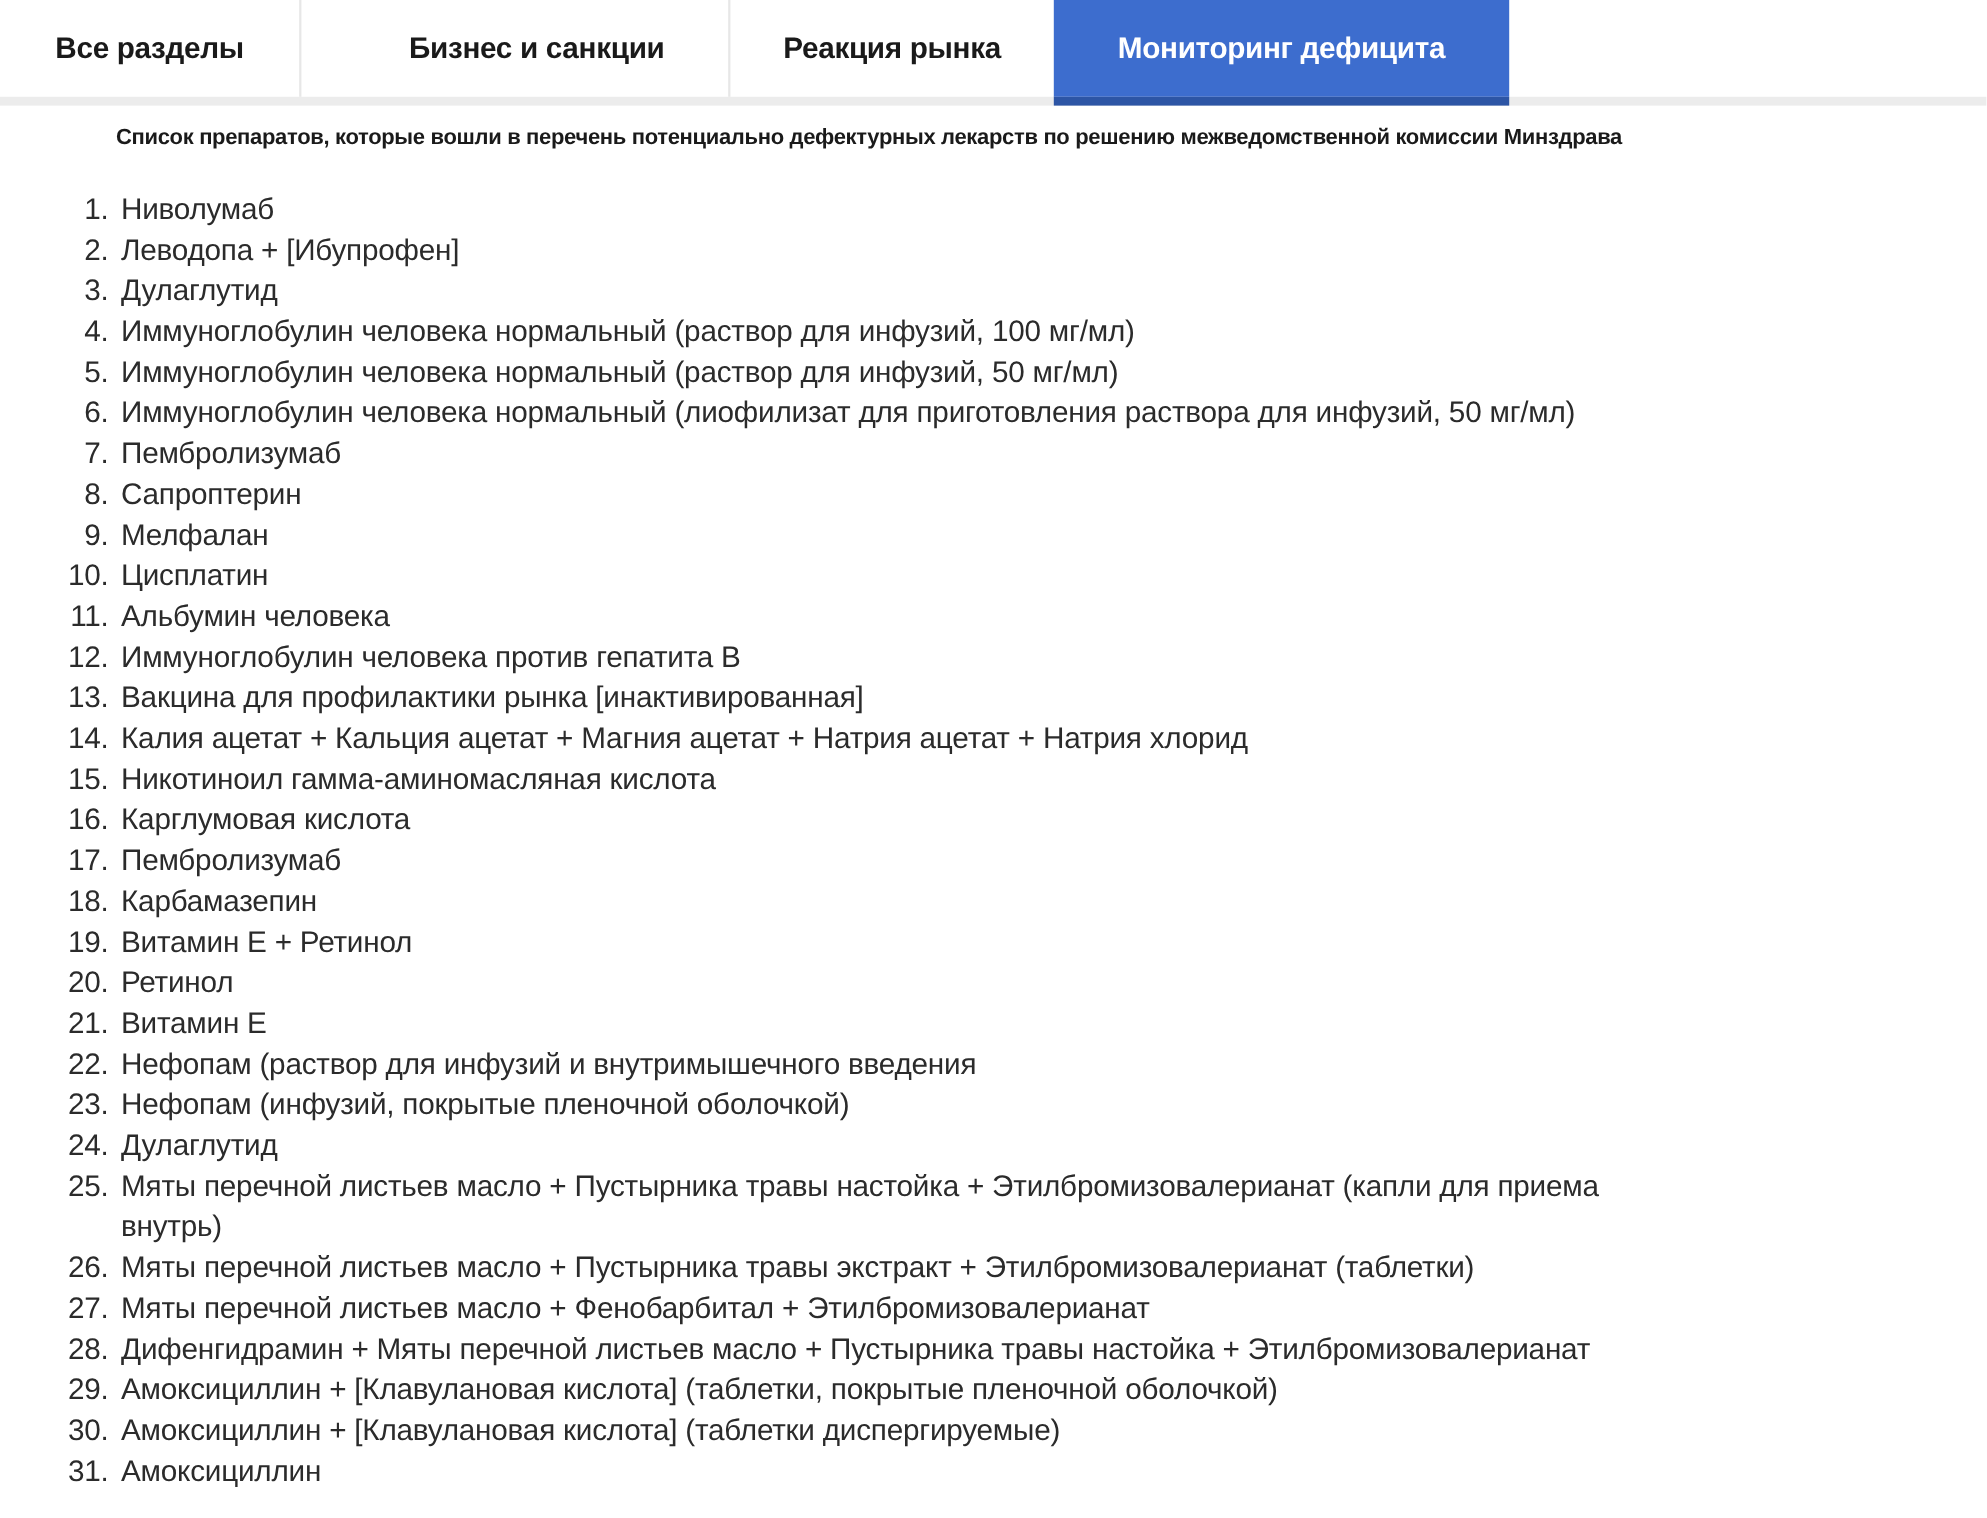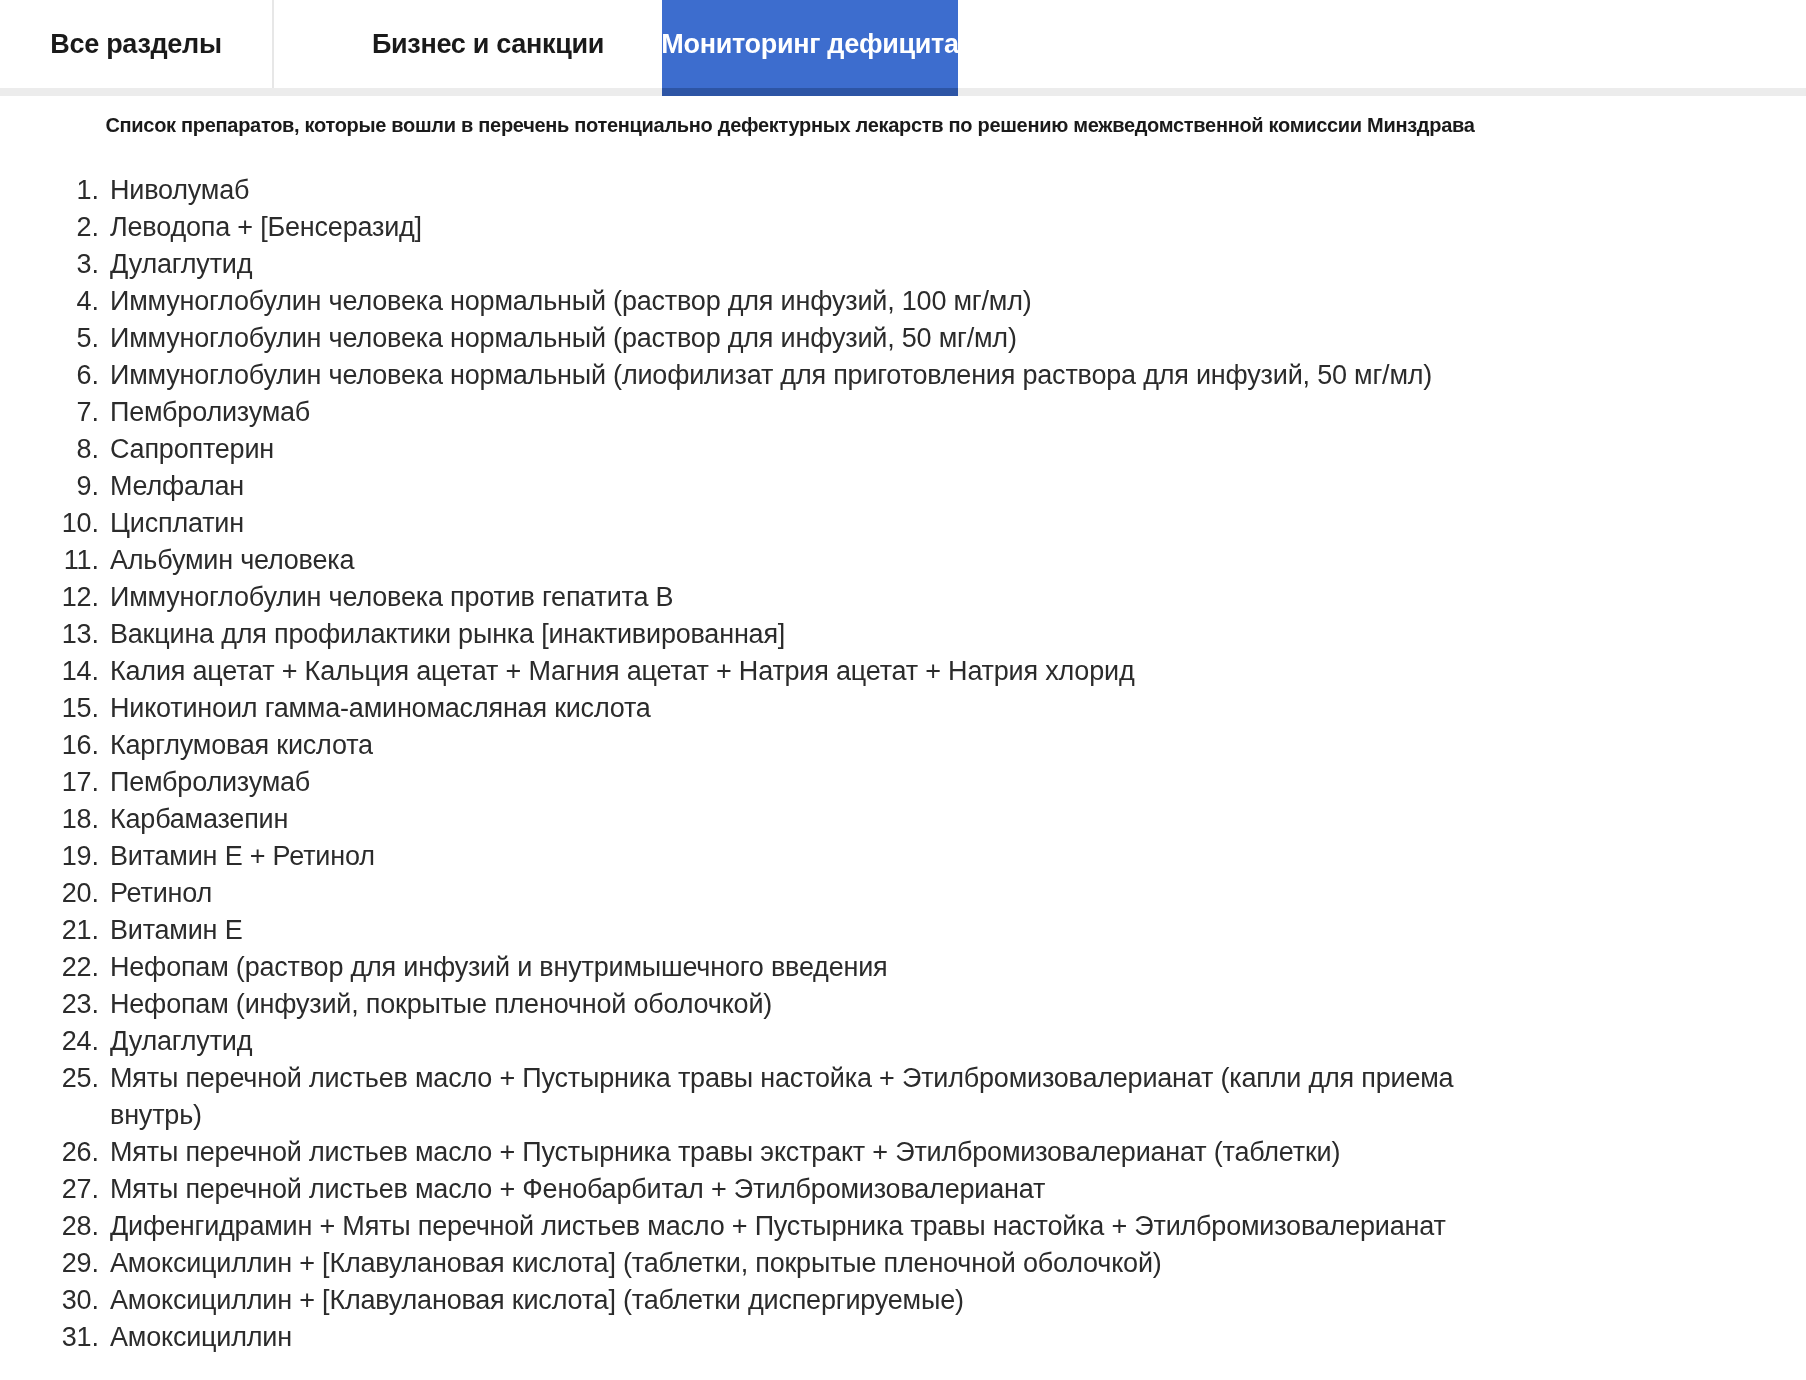--- a/index.html
+++ b/index.html
@@ -80,28 +80,29 @@
   ol.drug-list li{
     padding-left:4px;
   }
 </style>
 </head>
 <body>
 
 <nav class="tabbar">
   <div class="tab">Все разделы</div>
   <div class="tab">Бизнес и санкции</div>
+  <div class="tab">Реакция рынка</div>
   <div class="tab active">Мониторинг дефицита</div>
 </nav>
 
 <main class="article">
   <h1 class="page-title">Список препаратов, которые вошли в перечень потенциально дефектурных лекарств по решению межведомственной комиссии Минздрава</h1>
   <ol class="drug-list">
       <li>Ниволумаб</li>
-      <li>Леводопа + [Бенсеразид]</li>
+      <li>Леводопа + [Ибупрофен]</li>
       <li>Дулаглутид</li>
       <li>Иммуноглобулин человека нормальный (раствор для инфузий, 100 мг/мл)</li>
       <li>Иммуноглобулин человека нормальный (раствор для инфузий, 50 мг/мл)</li>
       <li>Иммуноглобулин человека нормальный (лиофилизат для приготовления раствора для инфузий, 50 мг/мл)</li>
       <li>Пембролизумаб</li>
       <li>Сапроптерин</li>
       <li>Мелфалан</li>
       <li>Цисплатин</li>
       <li>Альбумин человека</li>
       <li>Иммуноглобулин человека против гепатита В</li>

